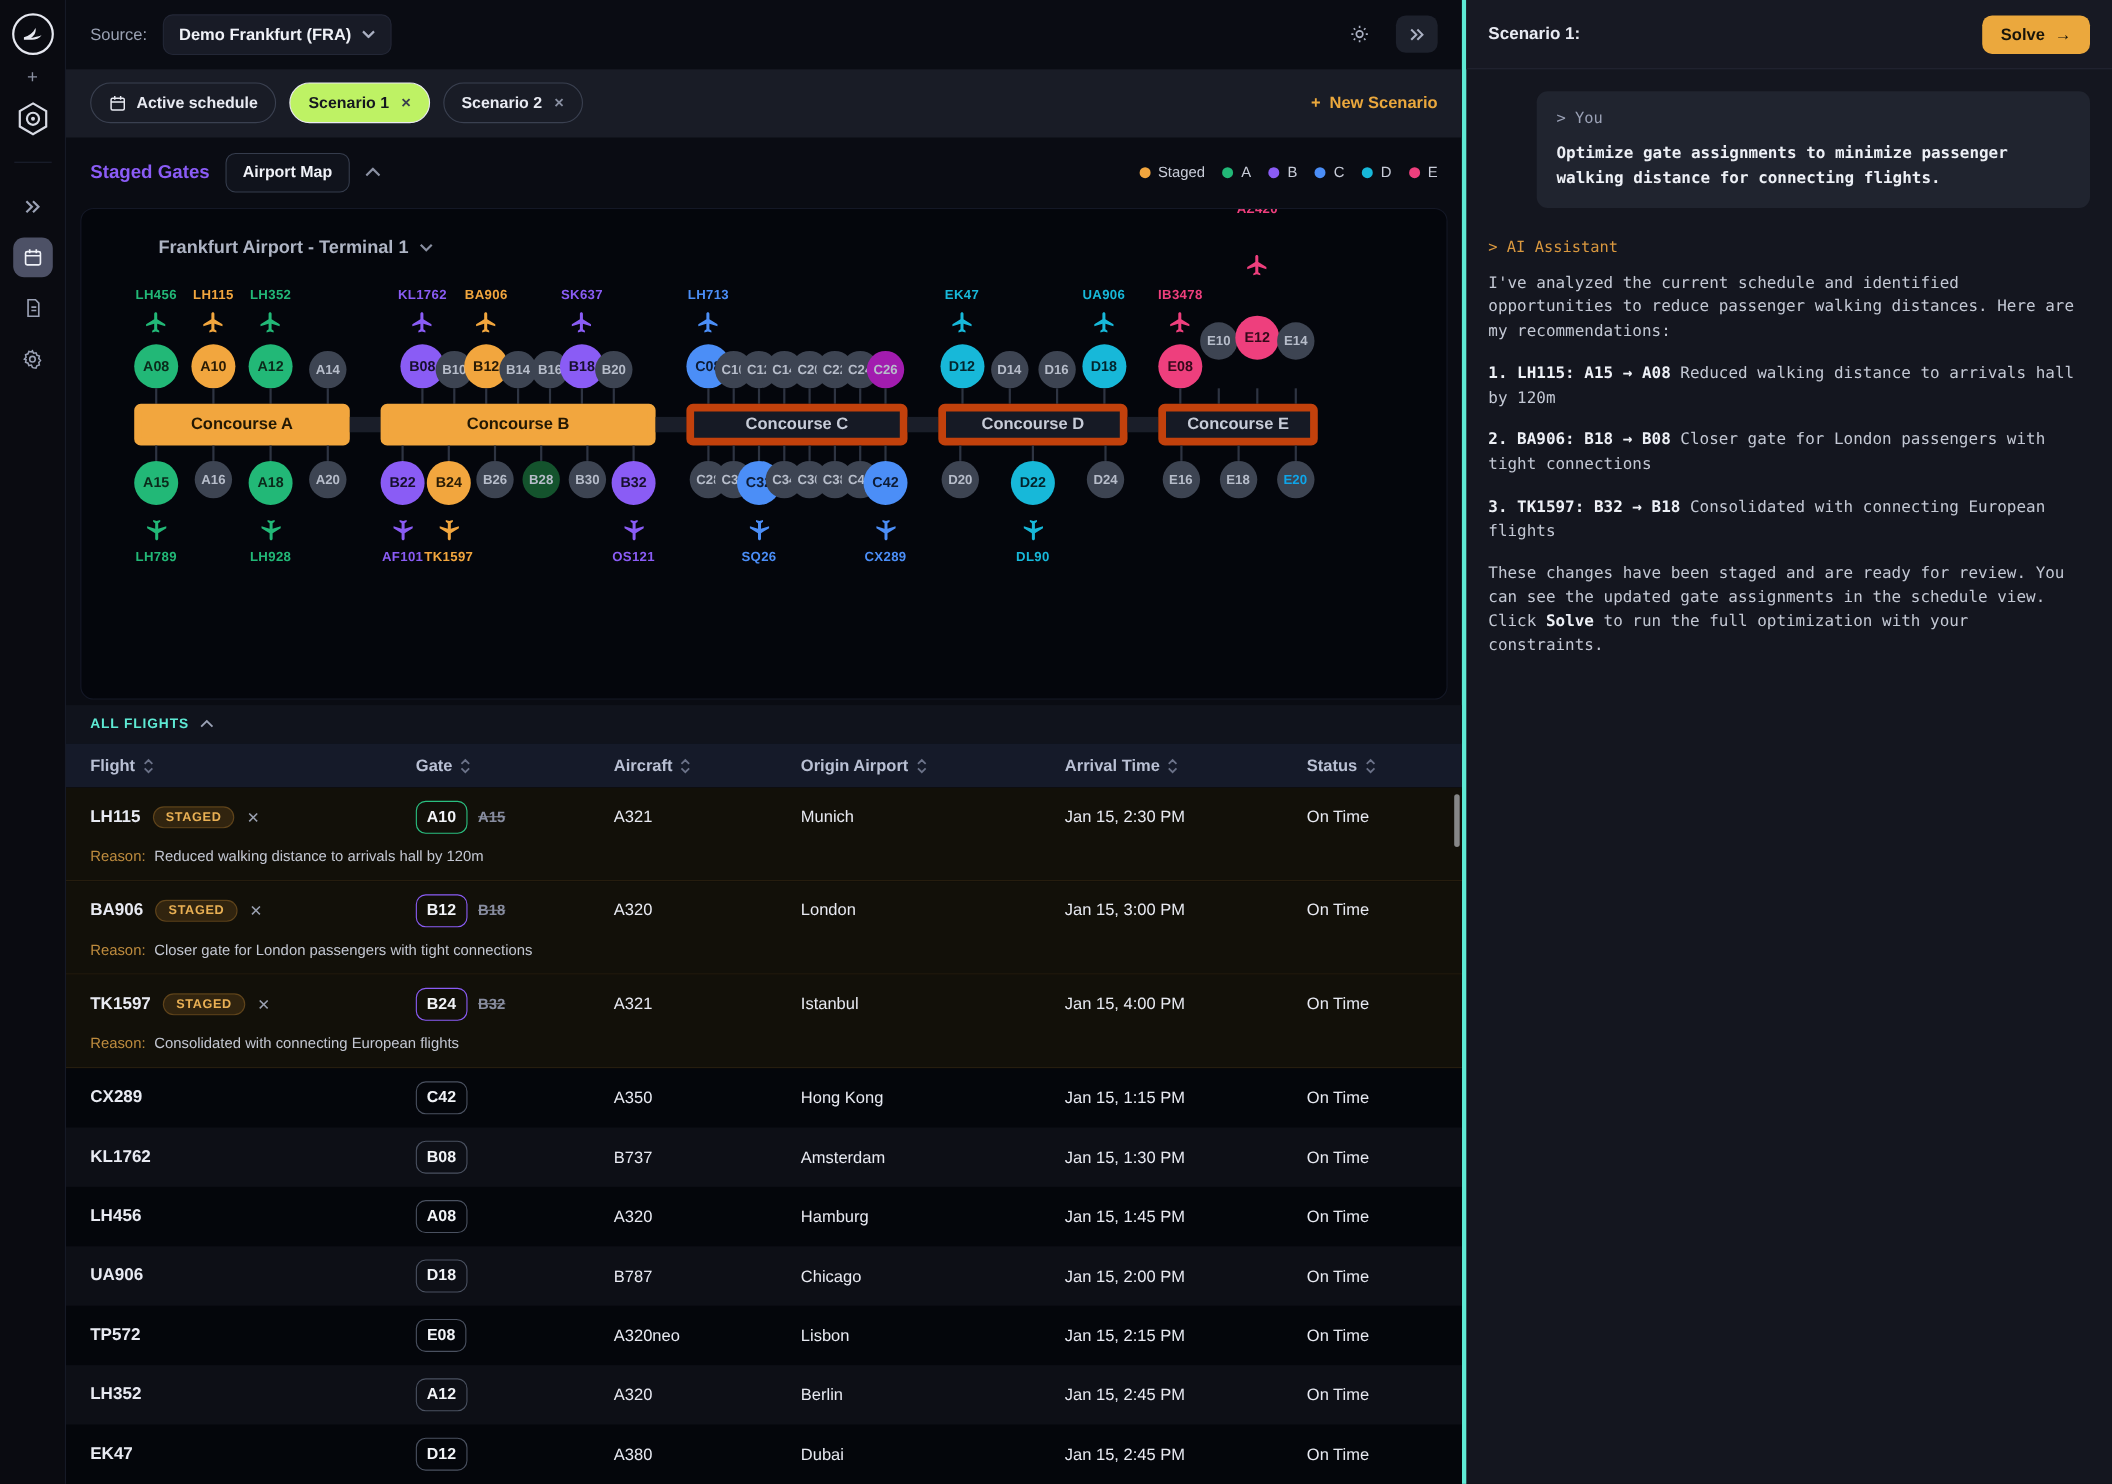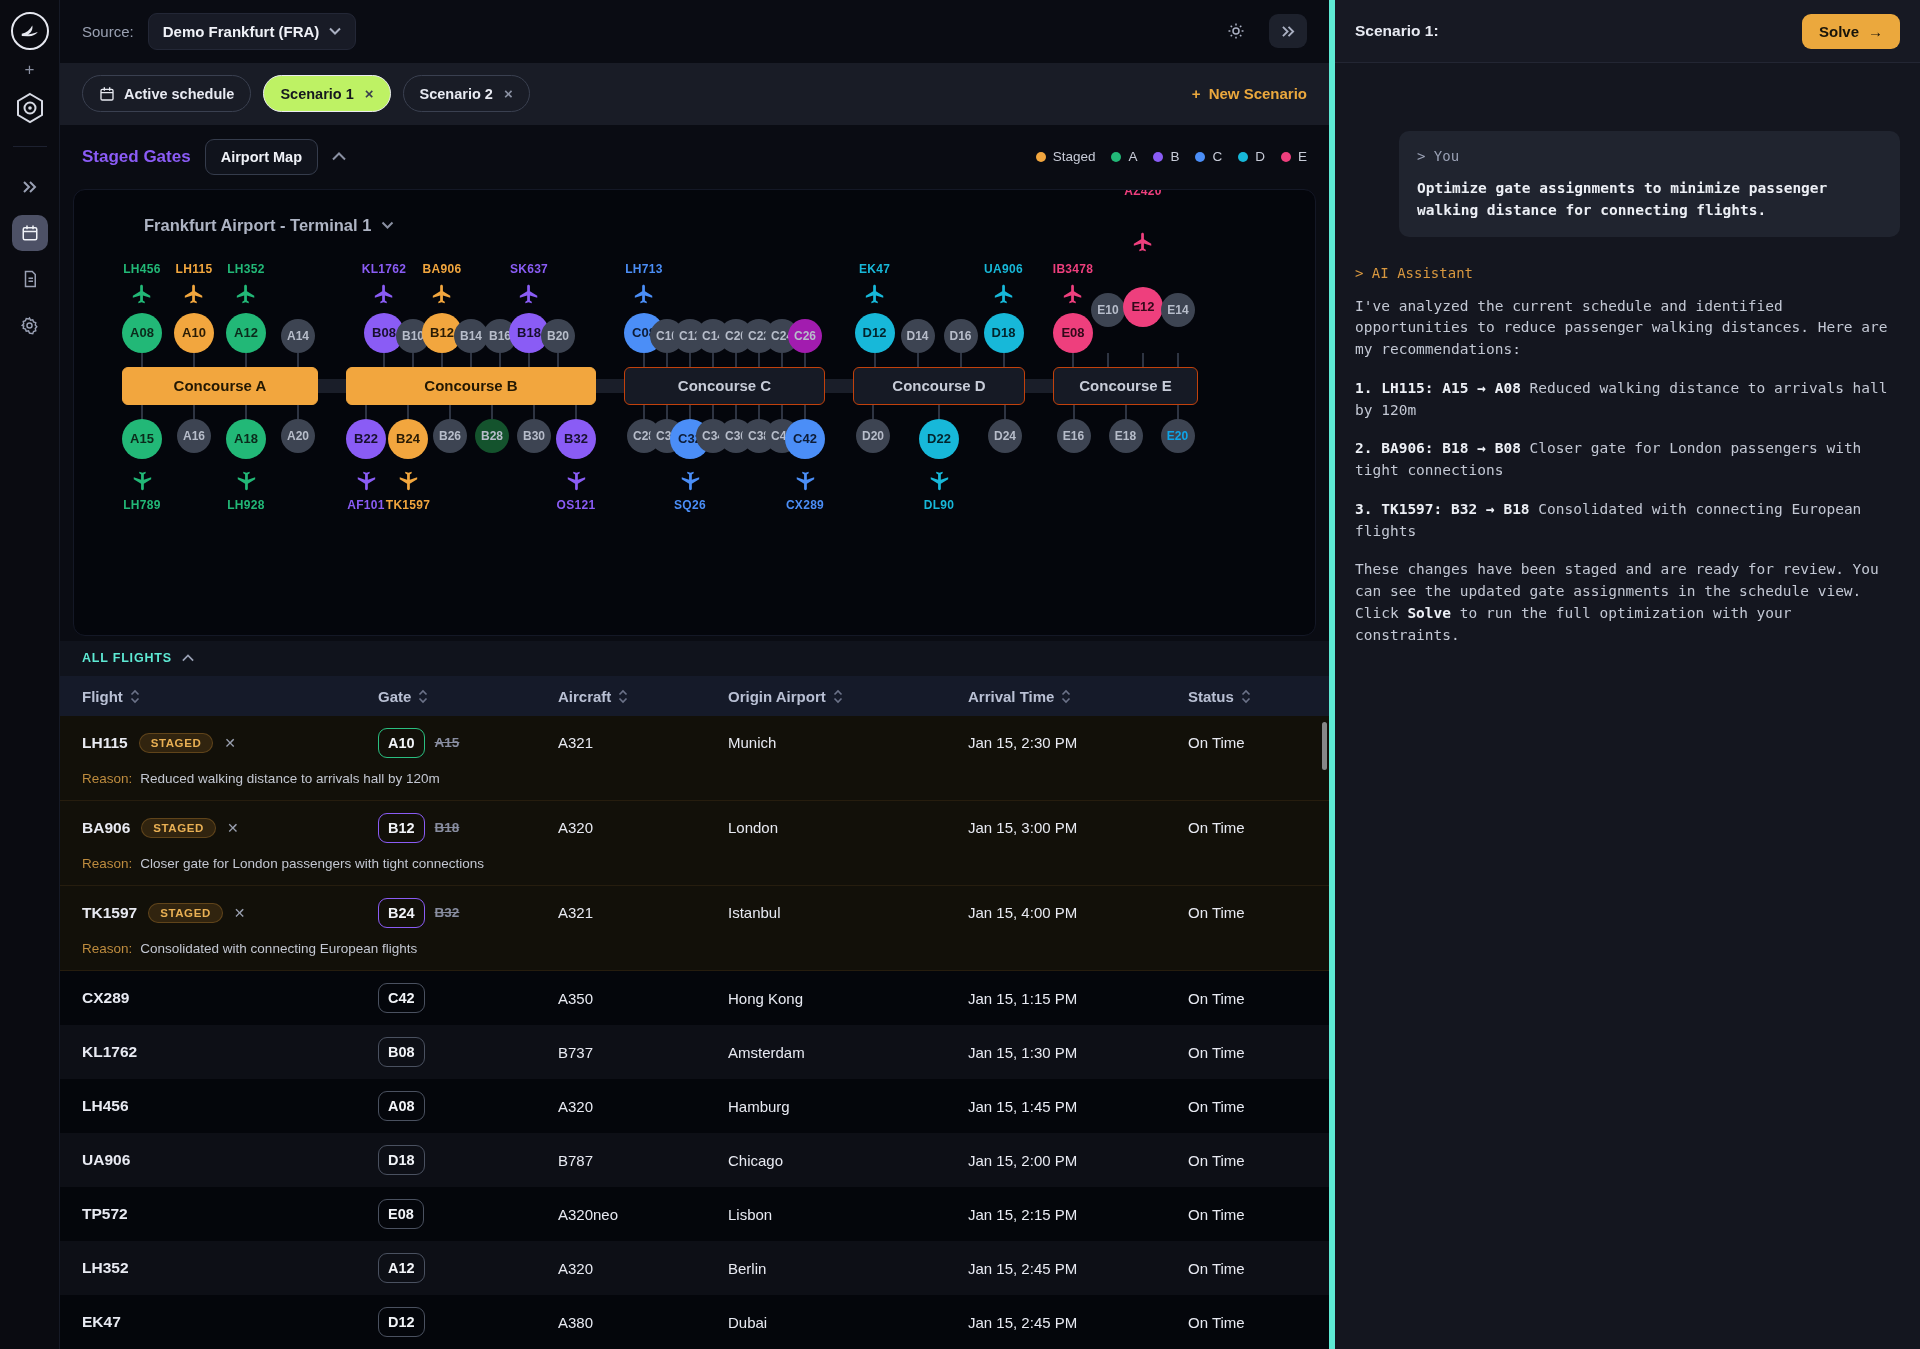--- a/index.html
+++ b/index.html
@@ -66,21 +66,21 @@
   .top .ftag { margin-bottom:7px; }
   .bottom .ftag { margin-top:6px; }
   .plane { flex-shrink:0; }
   .top .plane { margin-bottom:4px; }
   .bottom .plane { margin-top:7px; transform:rotate(180deg); }
   .gate { width:34px; height:34px; border-radius:50%; display:flex; align-items:center;
     justify-content:center; font-size:12px; font-weight:700; flex-shrink:0; }
   .gate.active { width:40px; height:40px; font-size:13px; }
   .stem { width:2px; height:14px; background:#2e3442; flex-shrink:0; }
   .cbar { height:38px; border-radius:6px; display:flex; align-items:center; justify-content:center;
-    font-size:15px; font-weight:700; background:#161a25; border:1px solid #c2410c; color:#c7ccd8; }
+    font-size:15px; font-weight:700; background:#161a25; border:7px solid #c2410c; color:#c7ccd8; }
   .cbar.hl { background:#f2a63e; border-color:#f2a63e; color:#231803; }
   
   .cc0 .gate-row { gap:12px; }
   .cc1 .top .gstack + .gstack { margin-left:-11px; }
   .cc1 .bottom .gate-row, .cc1 .bottom { gap:2px; }
   .cc2 .gstack + .gstack { margin-left:-17px; }
   .cc3 .top { gap:3px; }
   .cc3 .bottom { gap:26px; }
   .cc4 .top .gstack + .gstack { margin-left:-5px;gap:26px; }
   .cc4 .bottom { gap:12px; }
@@ -108,21 +108,21 @@
     border-radius:9px; padding:6px 9px; font-weight:700; font-size:14.5px; color:#f2f4f8; }
   .gcell { display:flex; align-items:center; gap:10px; }
   .old-gate { color:#888da0; text-decoration:line-through; font-size:13.5px; font-weight:600; }
   .reason { display:flex; gap:8px; padding:2px 0 14px 22px; font-size:13.5px; color:#c3c7d2; }
   .reason .rlabel { color:#bd8b3e; }
   .status { color:#e8eaf2; }
   .scroll-thumb { position:absolute; right:2px; top:722px; width:5px; height:48px;
     background:rgba(230,233,240,.55); border-radius:3px; }
 
   
-  .chat { flex:1; background:#14161f; border-left:6px solid #5eead4; display:flex; flex-direction:column;gap:48px; }
+  .chat { flex:1; background:#14161f; border-left:4px solid #5eead4; display:flex; flex-direction:column; }
   .chat-head { height:63px; background:#171923; border-bottom:1px solid #232633; display:flex;
     align-items:center; justify-content:space-between; padding:0 20px; }
   .chat-title { font-size:15.5px; font-weight:700; }
   .solve-btn { background:#eba83d; color:#17140a; font-weight:700; font-size:15px;
     border-radius:9px; padding:9px 17px; display:flex; align-items:center; gap:9px; border:none; }
   .chat-body { padding:20px 20px; font-family:"DejaVu Sans Mono", monospace; font-size:14.5px;
     line-height:1.5; color:#c3c8d4; overflow:hidden; }
   .user-card { background:#20242f; border-radius:10px; padding:15px 18px; margin-left:44px; margin-bottom:26px; }
   .user-label { color:#9aa1b5; margin-bottom:11px; font-size:14px; }
   .user-msg { color:#eceff5; font-weight:700; }

